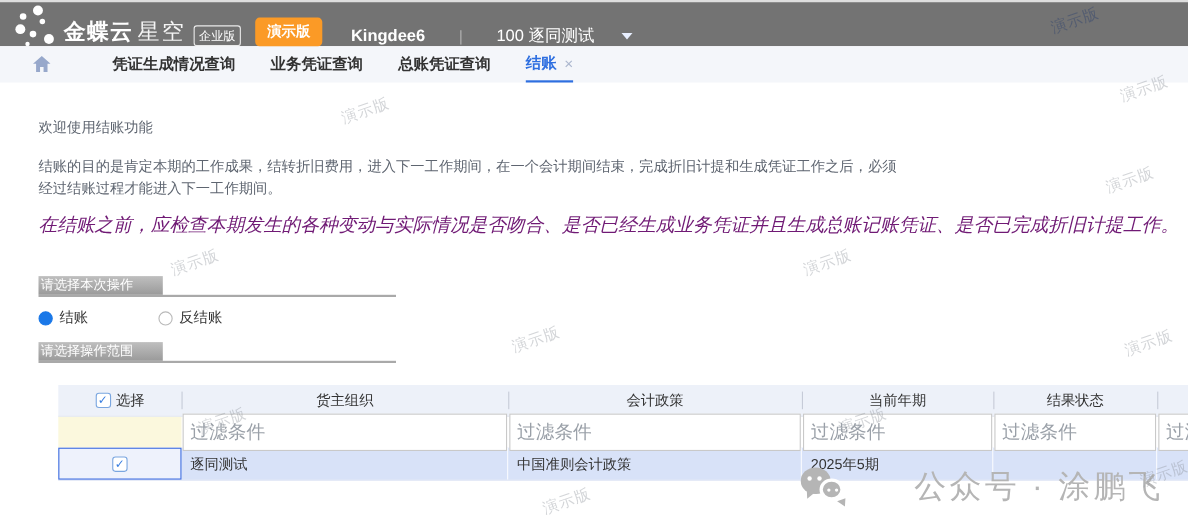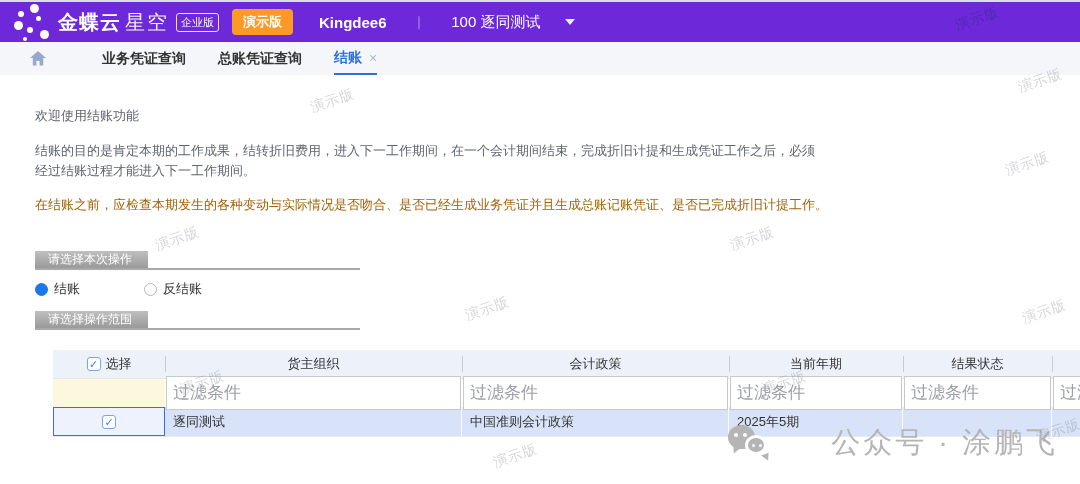--- a/index.html
+++ b/index.html
@@ -4,21 +4,21 @@
 <style>
   * { box-sizing: border-box; margin: 0; padding: 0; }
   html,body { width:1080px; height:484px; }
   body {
     position: relative; overflow: hidden; background:#fff;
     font-family: "Liberation Sans", "DejaVu Sans", sans-serif;
   }
   .top-strip { height:2px; background:#dedede; }
 
   
-  .topbar { height:40px; background:#6d28d9; display:flex; align-items:center; padding-left:14px; }
+  .topbar { height:40px; background:#737373; display:flex; align-items:flex-end; padding-left:14px; }
   .logo-dots { position:relative; width:36px; height:38px; flex:none; }
   .logo-dots i { position:absolute; background:#fff; border-radius:50%; }
   .brand { color:#fff; font-size:20px; display:flex; align-items:baseline; margin-left:8px; white-space:nowrap; }
   .brand-bold { font-weight:bold; letter-spacing:1px; }
   .brand-light { font-weight:300; opacity:.92; margin-left:4px; letter-spacing:2px; }
   .edition-badge { border:1px solid rgba(255,255,255,.85); color:#fff; font-size:11px; padding:1px 4px; border-radius:3px; margin-left:7px; white-space:nowrap; }
   .demo-badge { background:#fb9a26; color:#fff; font-size:13px; font-weight:bold; padding:4px 11px; border-radius:4px; margin-left:13px; white-space:nowrap; cursor:pointer; }
   .account { display:flex; align-items:center; color:#fff; font-size:15px; margin-left:26px; cursor:pointer; white-space:nowrap;gap:16px; }
   .account .user { font-weight:bold; }
   .account .divider { margin:0 10px; opacity:.55; font-size:13px; }
@@ -31,26 +31,26 @@
   .grid-icon { width:15px; height:15px; margin-left:9px; display:grid; grid-template-columns:6px 6px; grid-template-rows:6px 6px; gap:2px; }
   .grid-icon i { background:#97a8cb; border-radius:2px; }
   .tab { font-size:14px; font-weight:bold; color:#333; margin-left:32px; height:33px; display:flex; align-items:center; cursor:pointer; white-space:nowrap; }
   .tab.active { color:#2e6fe0; border-bottom:2px solid #2e6fe0; }
   .tab .close { color:#adb8cf; font-weight:normal; margin-left:7px; font-size:14px; cursor:pointer; }
 
   
   .content { padding-left:35px;margin-top:32px; }
   .welcome { font-size:13px; color:#5e6570; margin-top:9px; line-height:17px; }
   .para1 { font-size:13px; color:#5e6570; width:784px; line-height:20px; margin-top:17px; }
-  .para2 { font-size:13px; color:#a16207; margin-top:14px; line-height:20px; }
+  .para2 { font-size:17px; color:#701a75; margin-top:14px; line-height:20px;font-style:italic; }
 
   .section-hd { width:325px; border-bottom:2px solid #a9a9a9; }
   .section-hd.first { margin-top:36px; }
   .section-hd.second { margin-top:13px; }
-  .section-hd .box { width:113px; height:17px; line-height:17px; padding-left:13px; background:linear-gradient(#bfbfbf,#9a9a9a); color:#fff; font-size:12px; }
+  .section-hd .box { width:113px; height:17px; line-height:17px; padding-left:2px; background:linear-gradient(#bfbfbf,#9a9a9a); color:#fff; font-size:12px; }
 
   .radio-row { display:flex; align-items:center; margin-top:10px; height:18px; }
   .radio-opt { display:flex; align-items:center; cursor:pointer; }
   .radio-opt + .radio-opt { margin-left:64px; }
   .radio { width:13px; height:13px; border-radius:50%; margin-right:6px; flex:none; }
   .radio.sel { background:#1a78e8; border:1px solid #1a78e8; }
   .radio.unsel { background:#fff; border:1px solid #b9b9b9; }
   .radio-label { font-size:13px; color:#333; }
 
   
@@ -128,20 +128,23 @@
         <path d="M8 0 L16 7 H13.2 V14.5 H9.6 V10 H6.4 V14.5 H2.8 V7 H0 Z"></path>
       </svg>
   </span>
   <span class="icon-btn grid-icon">
     <i></i>
       <i></i>
       <i></i>
       <i></i>
   </span>
   <div class="tab">
+    <span>凭证生成情况查询</span>
+  </div>
+  <div class="tab">
     <span>业务凭证查询</span>
   </div>
   <div class="tab">
     <span>总账凭证查询</span>
   </div>
   <div class="tab active">
     <span>结账</span>
     <span class="close">×</span>
   </div>
 </nav>

